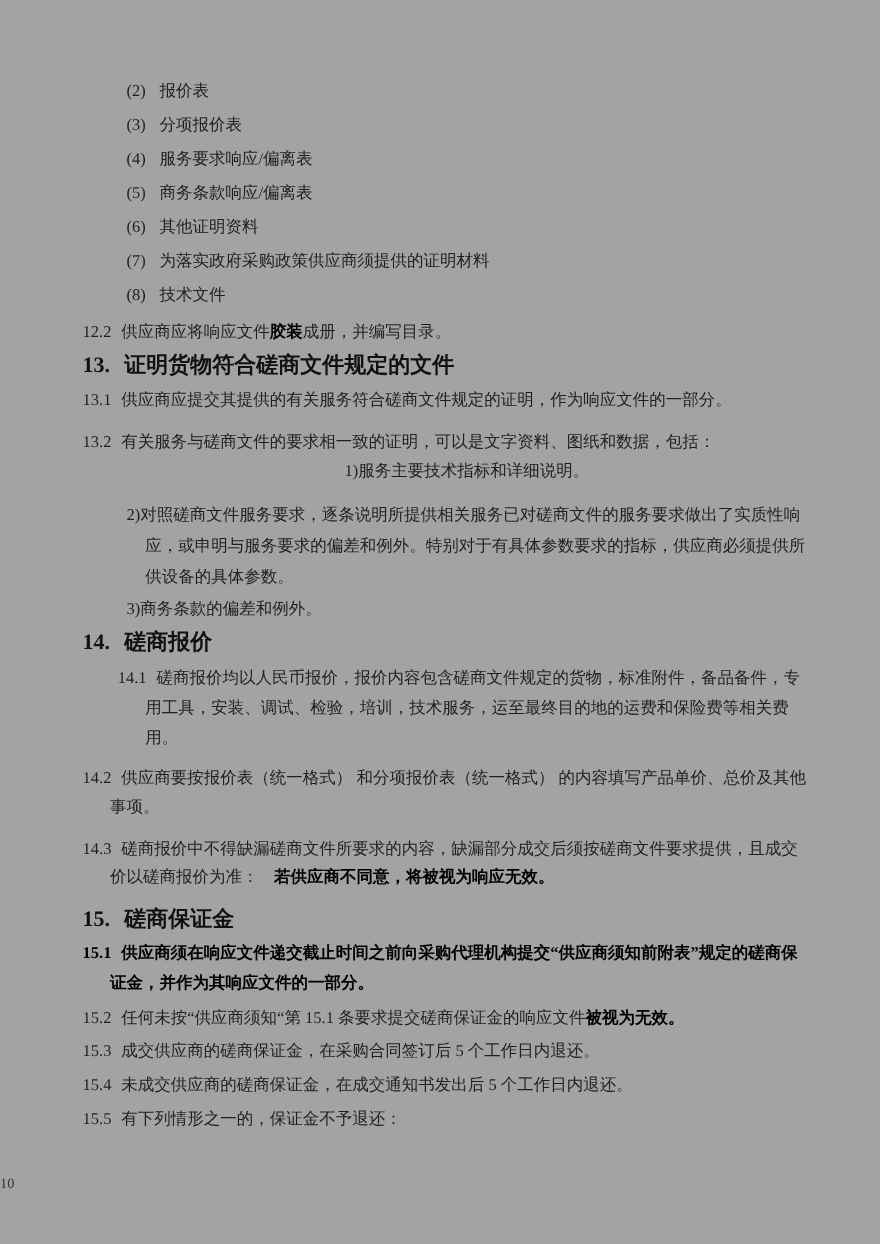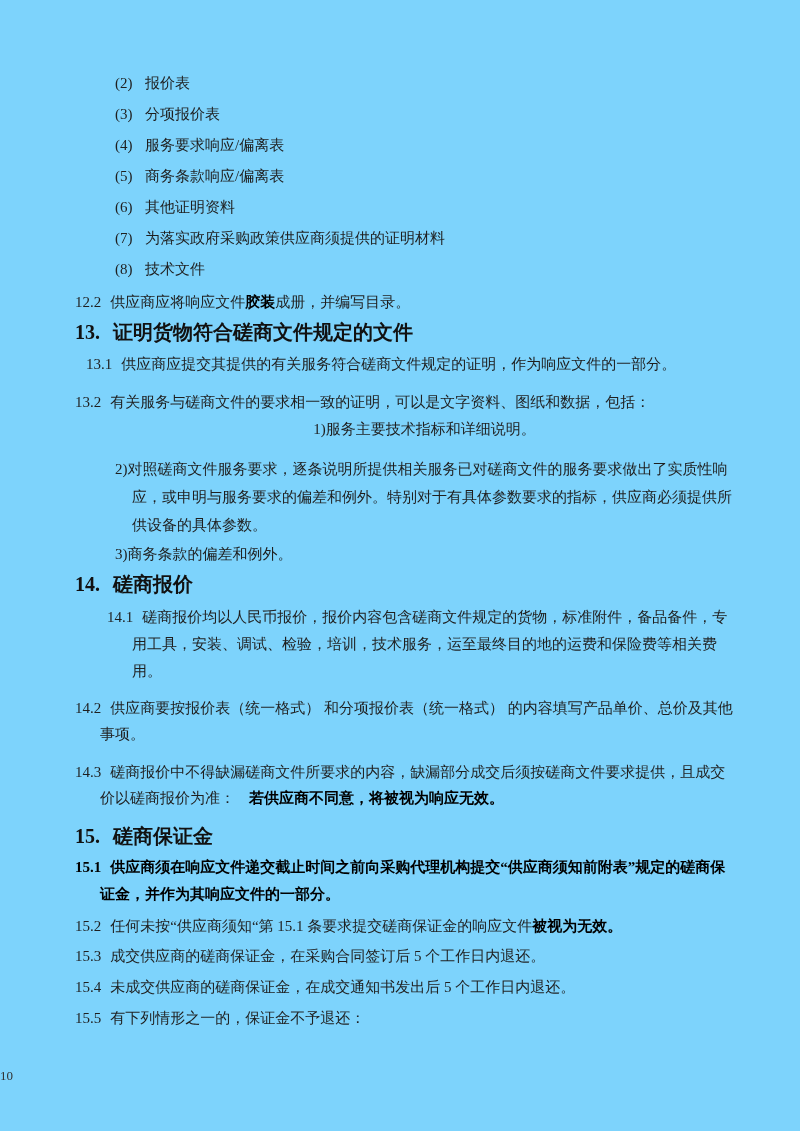--- a/index.html
+++ b/index.html
@@ -1,19 +1,19 @@
 <!DOCTYPE html>
 <html><head>
 <meta charset="utf-8">
 <style>
   * { margin:0; padding:0; box-sizing:border-box; }
   html,body { background:#ffffff; }
   .page {
     width:800px; height:1131px; position:relative; overflow:hidden;
-    background:#7dd3fc; color:#1f1f1f;
+    background:#a3a3a3; color:#1f1f1f;
     font-family:"Liberation Serif", serif;
     font-size:15px;
   }
   .content { padding:68px 66px 0 75px; }
 
   
   .li { margin-left:40px; line-height:31px; }
   .li .num { display:inline-block; min-width:30px; }
 
   
@@ -24,21 +24,21 @@
   .sect { font-weight:bold; font-size:20px; line-height:31px; color:#111; }
   .sect .cnum { margin-right:13px; }
 
   
   .sub { margin-left:40px; padding-left:17px; text-indent:-17px; }
 
   b { color:#000; }
 
   #c12-2 { line-height:30px; margin-top:2px; }
   #h13   { line-height:31px; }
-  #c13-1 { line-height:32px;margin-left:11px; }
+  #c13-1 { line-height:32px; }
   #c13-2 { margin-top:8px; line-height:28px; }
   #sub1  { line-height:27px;text-align:center; }
   #sub2  { margin-top:12px; line-height:28px; }
   #sub3  { line-height:30px; }
   #h14   { line-height:31px; }
   #c14-1 { margin-top:4px; line-height:27px;margin-left:32px; }
   #c14-2 { margin-top:10px; line-height:26px; }
   #c14-3 { margin-top:12px; line-height:26px; }
   #c14-3 b { margin-left:14px; }
   #h15   { margin-top:10px; line-height:31px; }

